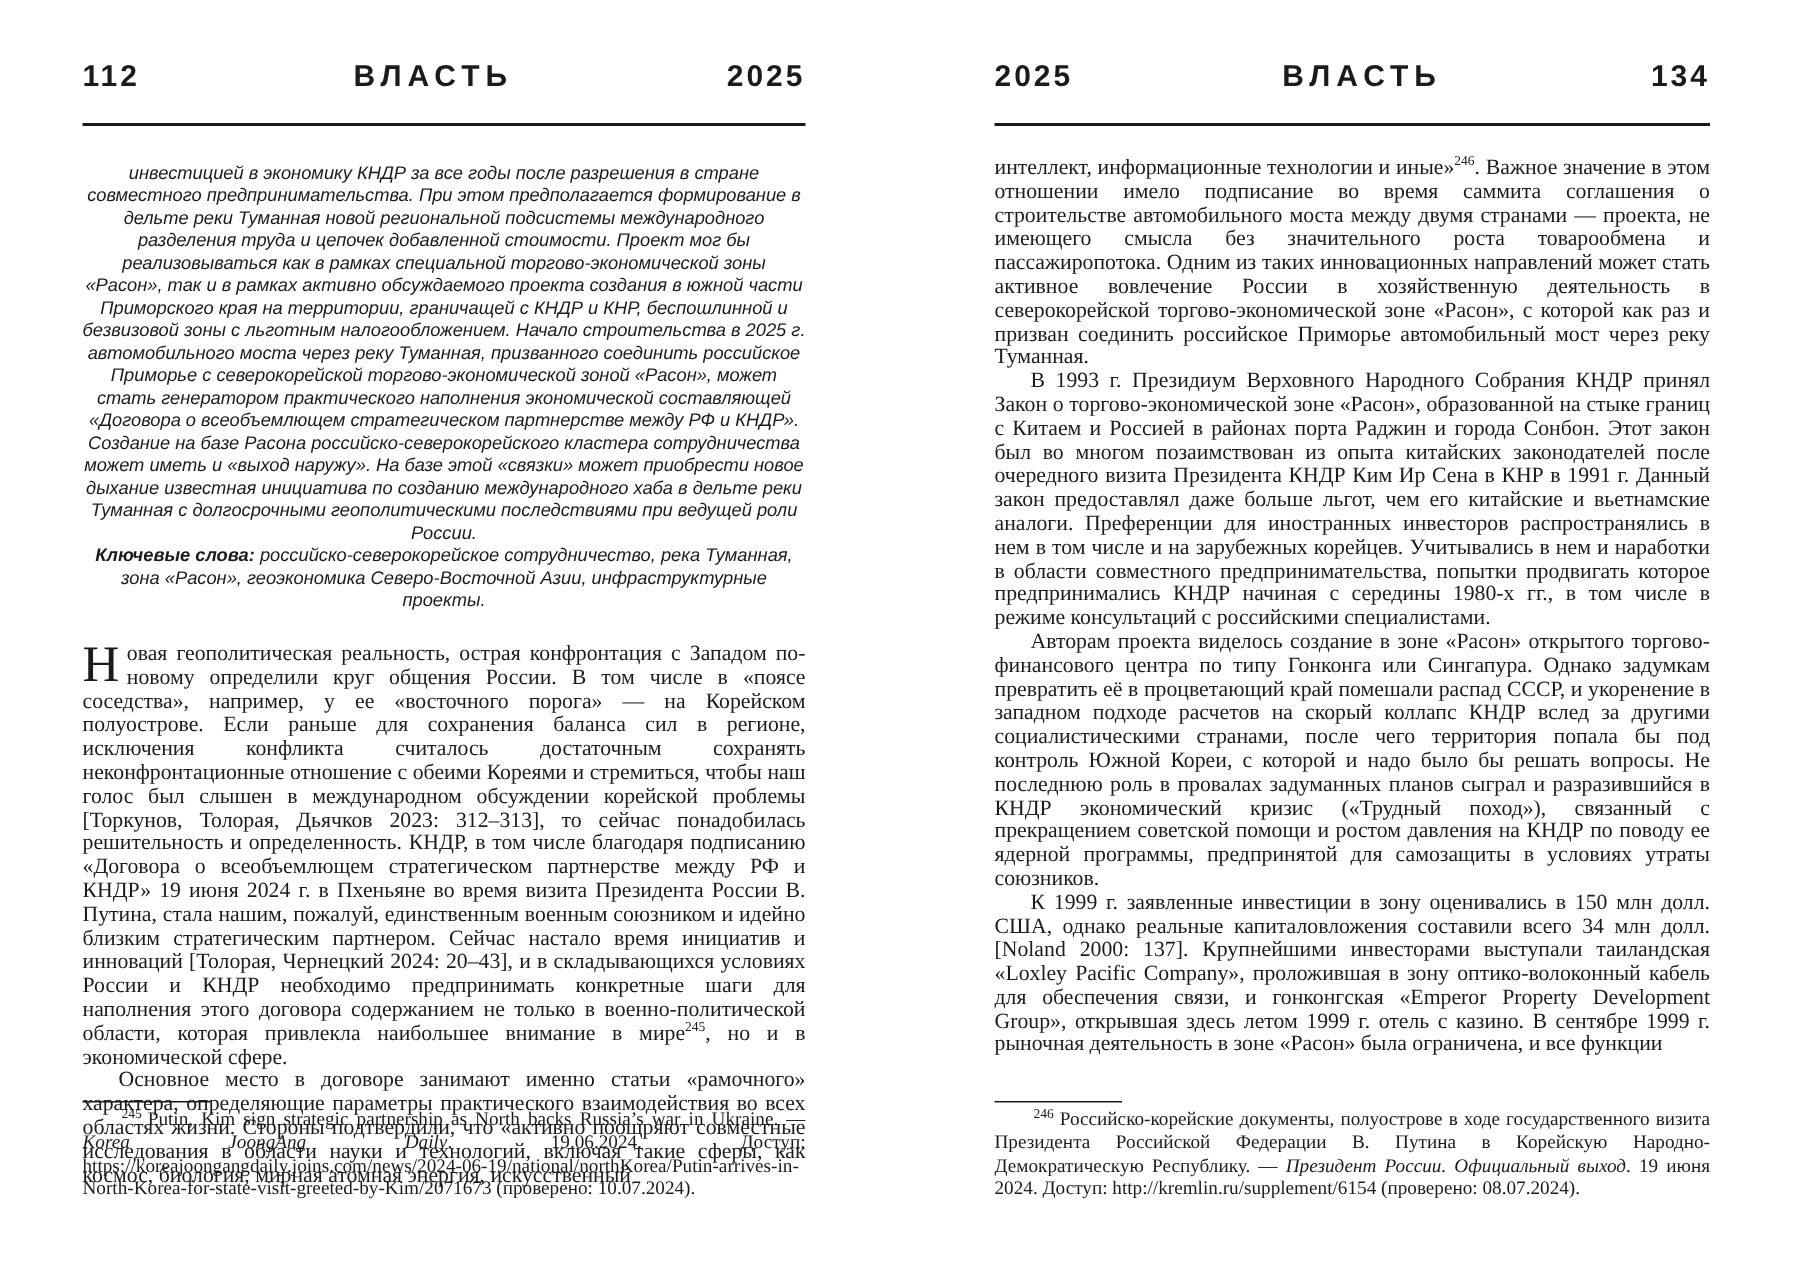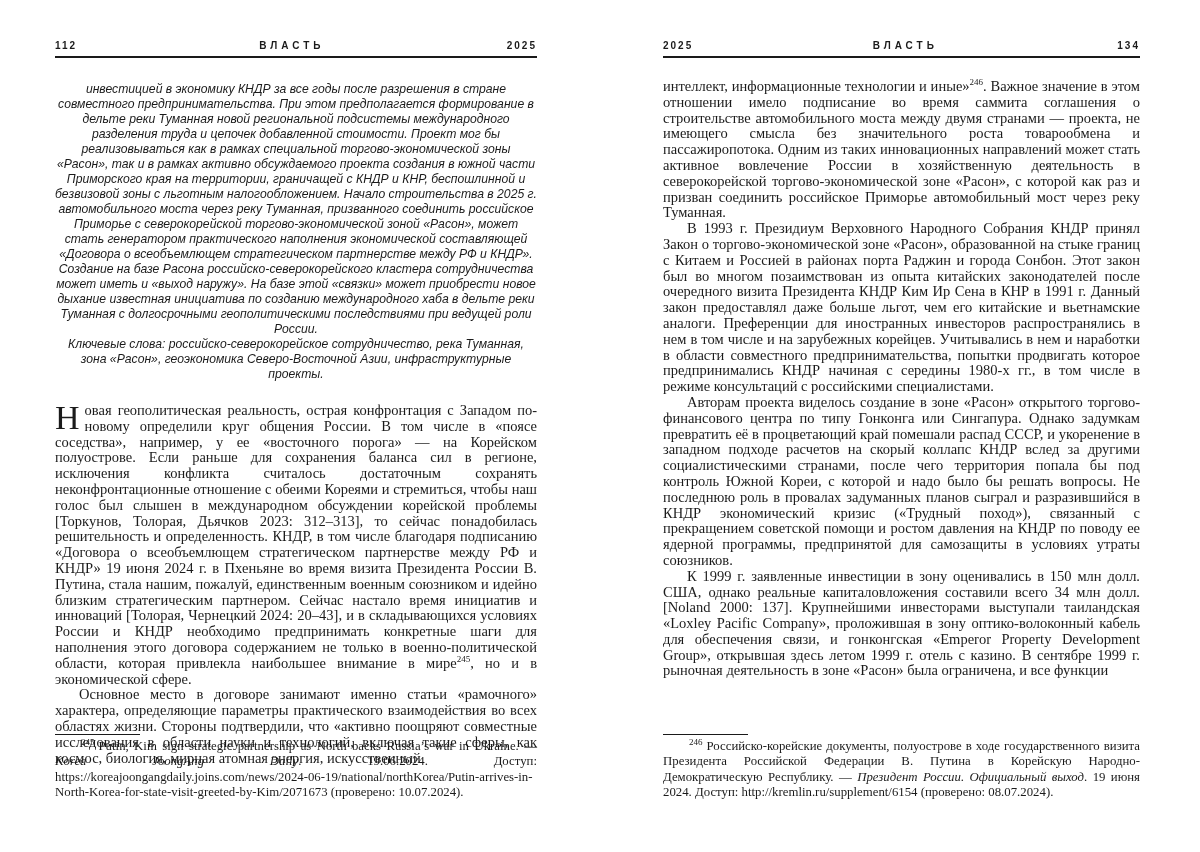--- a/index.html
+++ b/index.html
@@ -19,39 +19,39 @@
   .page-left  { left: 55px;  width: 482px; }
   .page-right { left: 663px; width: 477px; }
 
   
   .running-head {
     display: flex;
     justify-content: space-between;
     align-items: baseline;
     font-family: "Liberation Sans", sans-serif;
     font-weight: bold;
-    font-size: 10px;
+    font-size: 20px;
     letter-spacing: 2px;
     border-bottom: 2px solid #1a1a1a;
-    padding-bottom: 5px;
+    padding-bottom: 19px;
     gap: 40px;
   }
   .running-head .journal { letter-spacing: 4px; }
 
   
   .abstract {
     margin-top: 24px;
     font-family: "Liberation Sans", sans-serif;
     font-style: italic;
     font-size: 12.2px;
     line-height: 15px;
     text-align: center;
   }
   .abstract p { margin: 0; }
-  .kw-label { font-weight: normal; margin-top: 16px; }
+  .kw-label { font-weight: bold; margin-top: 16px; }
 
   
   .body-text {
     margin-top: 21px;
     font-size: 14.5px;
     line-height: 15.8px;
     text-align: justify;
   }
   .page-right .body-text { }
   .body-text p { margin: 0; }

